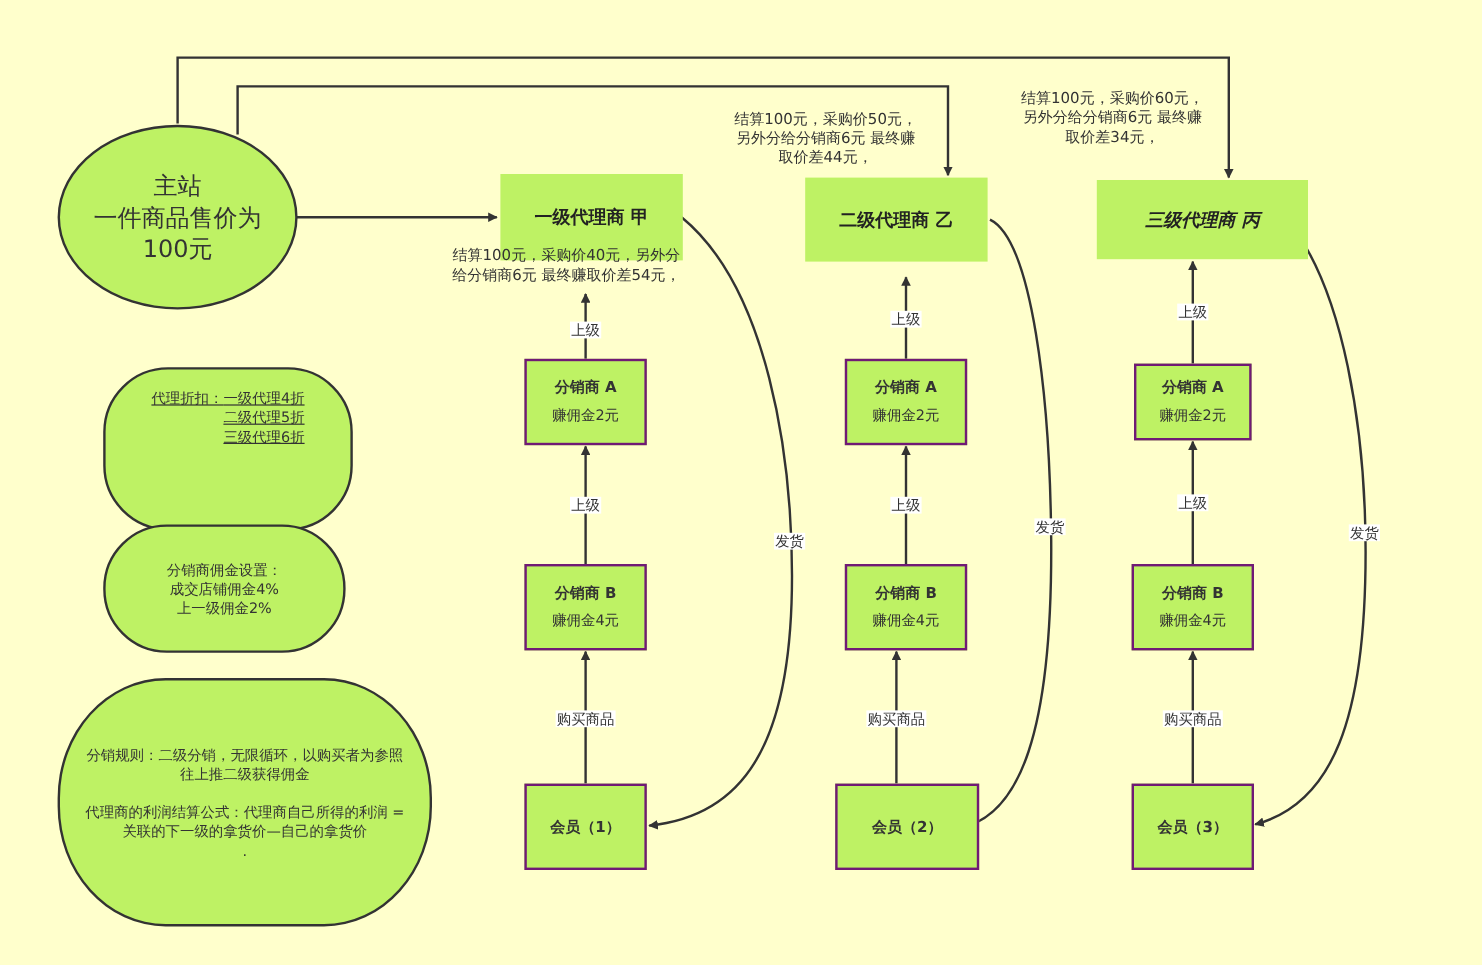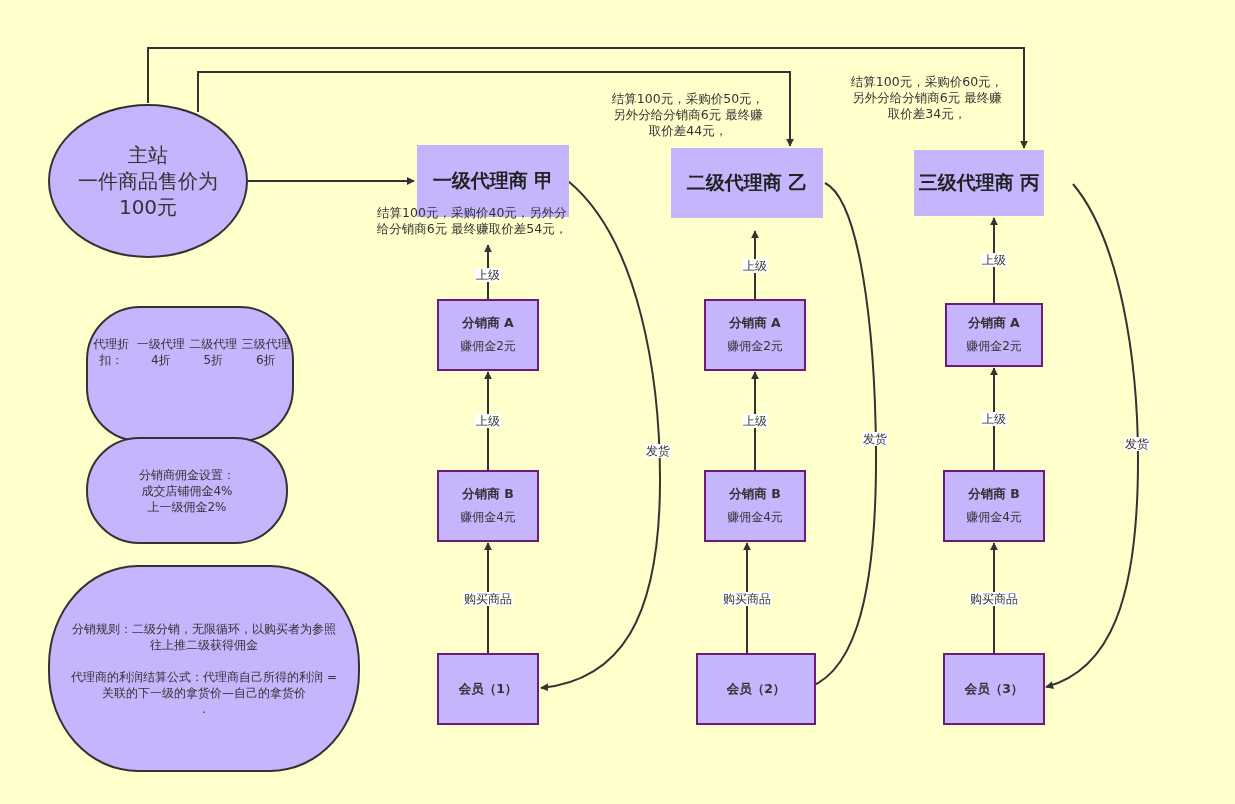--- a/index.html
+++ b/index.html
@@ -3,23 +3,23 @@
 <meta charset="utf-8">
 <style>
   html, body { margin: 0; padding: 0; }
   body {
     width: 1235px; height: 804px; position: relative; overflow: hidden;
     background: #ffffcc;
     font-family: "DejaVu Sans", "Liberation Sans", sans-serif;
     color: #333333;
   }
   svg.edges { position: absolute; left: 0; top: 0; width: 1235px; height: 804px; }
-  .node { position: absolute; box-sizing: border-box; background: #c4b5fd; display: flex; flex-direction: column; align-items: center; justify-content: center; text-align: center; }
+  .node { position: absolute; box-sizing: border-box; background: #bef264; display: flex; flex-direction: column; align-items: center; justify-content: center; text-align: left; }
   .ellipse { border: 2px solid #333; border-radius: 50%; font-size: 20px; line-height: 26px; }
-  .agent { border: none; font-weight: bold; font-size: 19px; color: #222; }
+  .agent { border: none; font-weight: bold; font-size: 15px; color: #222; }
   .box { border: 2px solid #701a75; font-size: 12px; }
   .box .t { font-weight: bold; font-size: 12.5px; margin-bottom: 6px; }
   .box .s { font-size: 12px; }
   .pill { border: 2px solid #333; font-size: 12px; line-height: 16px; }
   .note { position: absolute; font-size: 12.5px; line-height: 16px; text-align: center; color: #333; }
   .elabel { position: absolute; background: #ffffff; font-size: 12px; line-height: 14px; padding: 0 1px; color: #333; transform: translate(-50%, -50%); white-space: nowrap; }
   .rule-line { display: block; white-space: nowrap; }
 </style>
 </head>
 <body>
@@ -58,21 +58,21 @@
   <span>一件商品售价为</span>
   <span>100元</span>
 </div>
 
 <div class="node agent" style="left:417px;top:145px;width:152px;height:72px;">
   <span>一级代理商 甲</span>
 </div>
 <div class="node agent" style="left:671px;top:148px;width:152px;height:70px;">
   <span>二级代理商 乙</span>
 </div>
-<div class="node agent" style="left:914px;top:150px;width:130px;height:66px;">
+<div class="node agent" style="left:914px;top:150px;width:176px;height:66px;font-style:italic;">
   <span>三级代理商 丙</span>
 </div>
 
 <div class="note" style="left:364px;top:205px;width:216px;">
   <span class="rule-line">结算100元，采购价40元，另外分</span>
   <span class="rule-line">给分销商6元 最终赚取价差54元，</span>
 </div>
 <div class="note" style="left:598px;top:91px;width:180px;">
   <span class="rule-line">结算100元，采购价50元，</span>
   <span class="rule-line">另外分给分销商6元 最终赚</span>
@@ -128,23 +128,23 @@
 <span class="elabel" style="left:755px;top:266px;">上级</span>
 <span class="elabel" style="left:755px;top:421px;">上级</span>
 <span class="elabel" style="left:747px;top:599px;">购买商品</span>
 <span class="elabel" style="left:875px;top:439px;">发货</span>
 
 <span class="elabel" style="left:994px;top:260px;">上级</span>
 <span class="elabel" style="left:994px;top:419px;">上级</span>
 <span class="elabel" style="left:994px;top:599px;">购买商品</span>
 <span class="elabel" style="left:1137px;top:444px;">发货</span>
 
-<div class="node pill" style="left:86px;top:306px;width:208px;height:136px;border-radius:54px;flex-direction:row;align-items:flex-start;justify-content:center;padding-top:28px;">
+<div class="node pill" style="left:86px;top:306px;width:208px;height:136px;border-radius:54px;flex-direction:row;align-items:flex-start;justify-content:center;padding-top:16px;text-decoration:underline;">
   <span style="margin-top:0;">代理折扣：</span>
-  <span style="display:flex;flex-direction:row;align-items:flex-start;">
+  <span style="display:flex;flex-direction:column;align-items:flex-start;">
     <span>一级代理4折</span>
     <span>二级代理5折</span>
     <span>三级代理6折</span>
   </span>
 </div>
 
 <div class="node pill" style="left:86px;top:437px;width:202px;height:107px;border-radius:53px;">
   <span>分销商佣金设置：</span>
   <span>成交店铺佣金4%</span>
   <span>上一级佣金2%</span>

